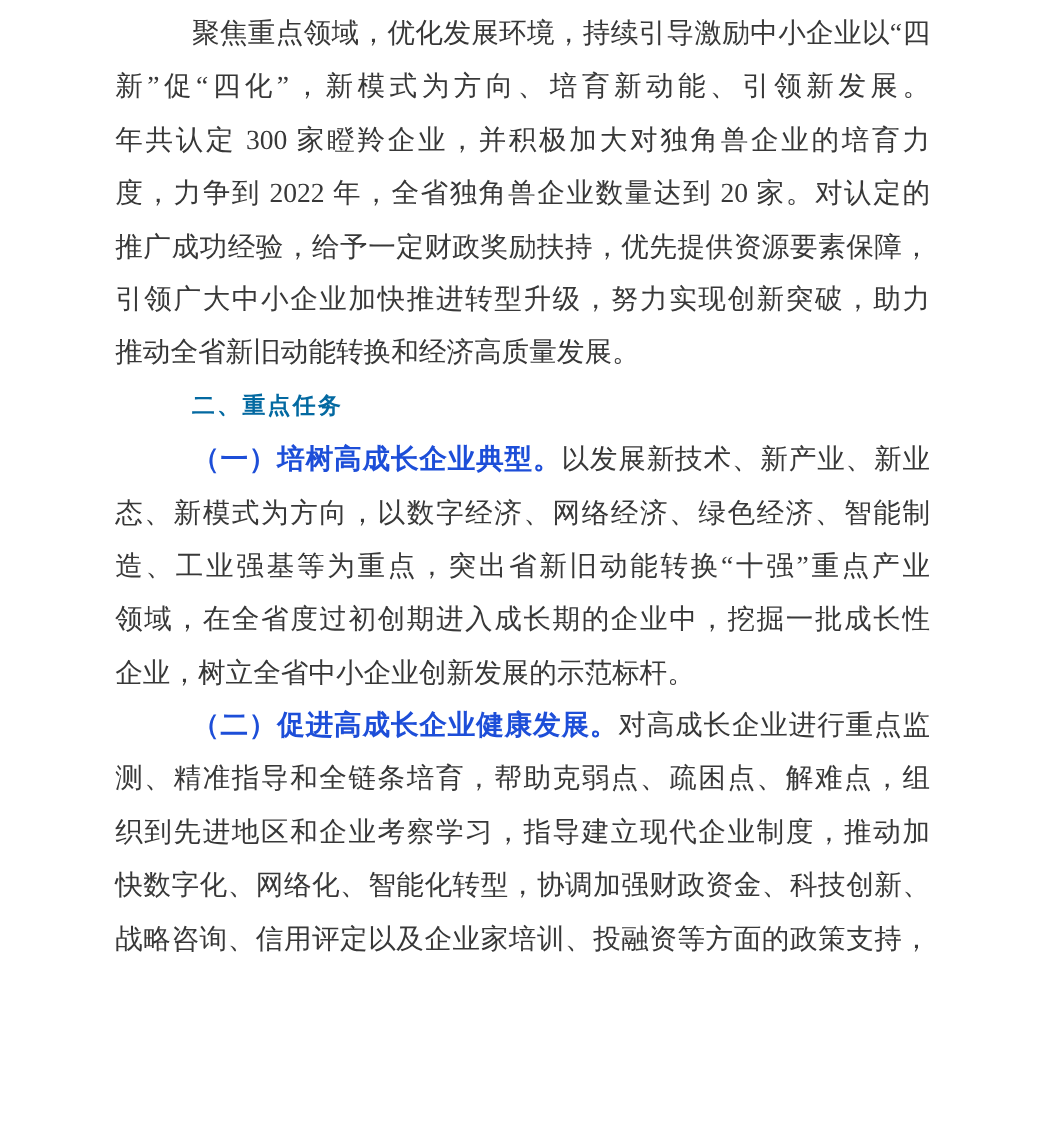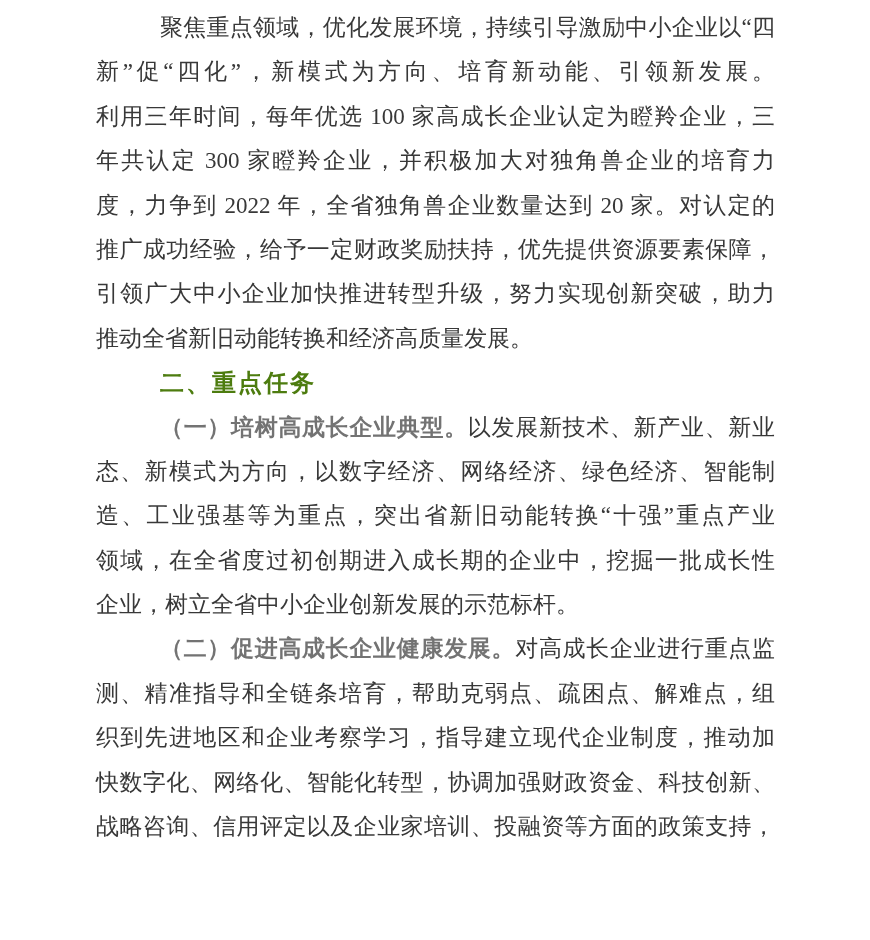--- a/index.html
+++ b/index.html
@@ -27,40 +27,39 @@
     overflow: visible;
   }
   .line.fill {
     text-align-last: justify;
   }
   .indent {
     text-indent: 64px;
   }
   .lead-bold {
     font-weight: 700;
-    color: #737373;
+    color: #1d4ed8;
     font-family: Liberation Mono, monospace;
   }
   .heading {
     font-family: "Liberation Sans", "DejaVu Sans", sans-serif;
     font-weight: 700;
-    font-size: 24px;
-    color: #4d7c0f;
+    font-size: 19px;
+    color: #0369a1;
     letter-spacing: 2px;
   }
 </style>
 </head>
 <body>
 
 <div class="page">
 
   <div>
     <div class="line indent fill">聚焦重点领域，优化发展环境，持续引导激励中小企业以“四</div>
     <div class="line fill">新”促“四化”，新模式为方向、培育新动能、引领新发展。</div>
-    <div class="line fill">利用三年时间，每年优选 100 家高成长企业认定为瞪羚企业，三</div>
     <div class="line fill">年共认定 300 家瞪羚企业，并积极加大对独角兽企业的培育力</div>
     <div class="line fill">度，力争到 2022 年，全省独角兽企业数量达到 20 家。对认定的</div>
     <div class="line fill">推广成功经验，给予一定财政奖励扶持，优先提供资源要素保障，</div>
     <div class="line fill">引领广大中小企业加快推进转型升级，努力实现创新突破，助力</div>
     <div class="line">推动全省新旧动能转换和经济高质量发展。</div>
   </div>
 
   <div class="line indent heading">二、重点任务</div>
 
   <div>

